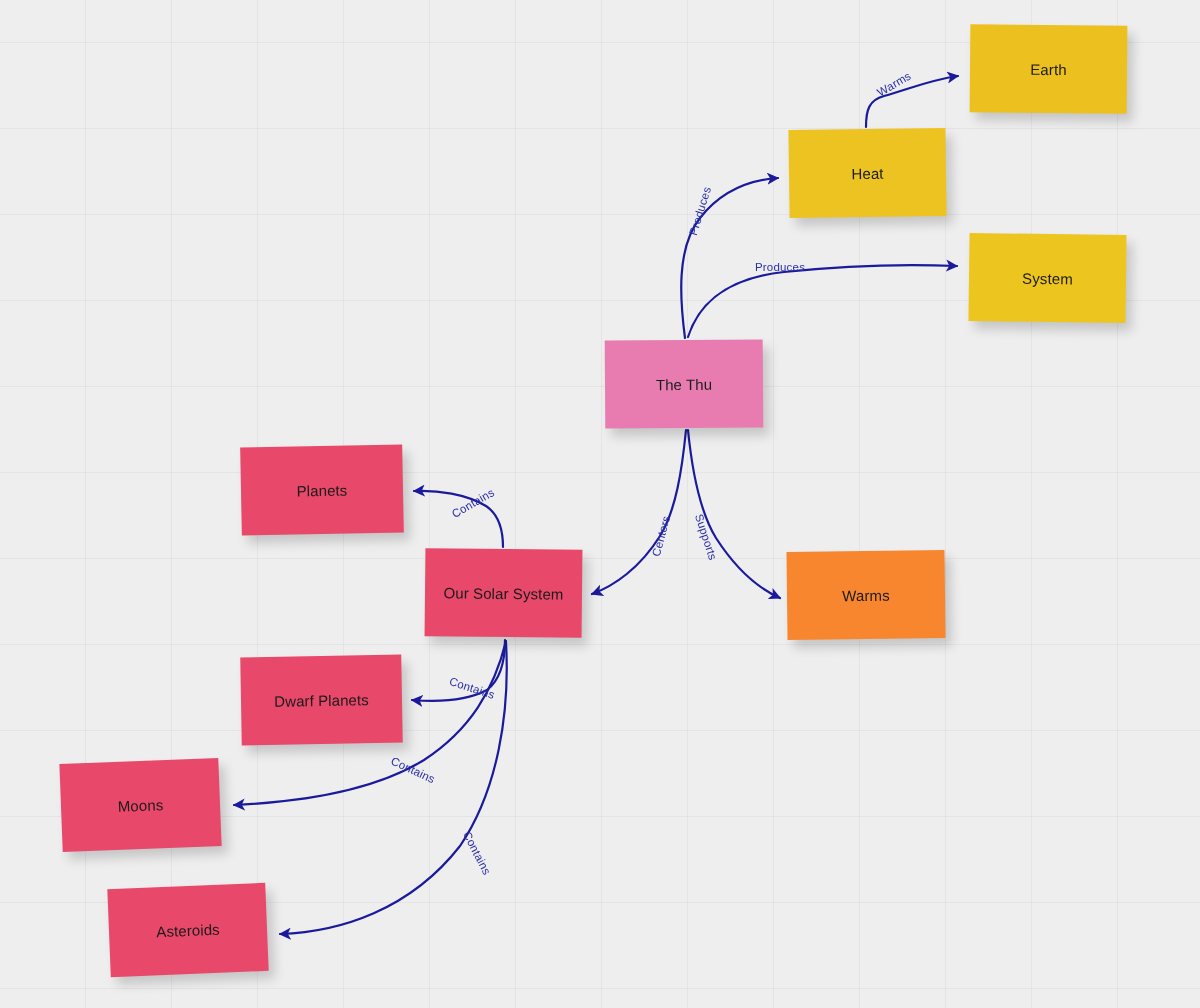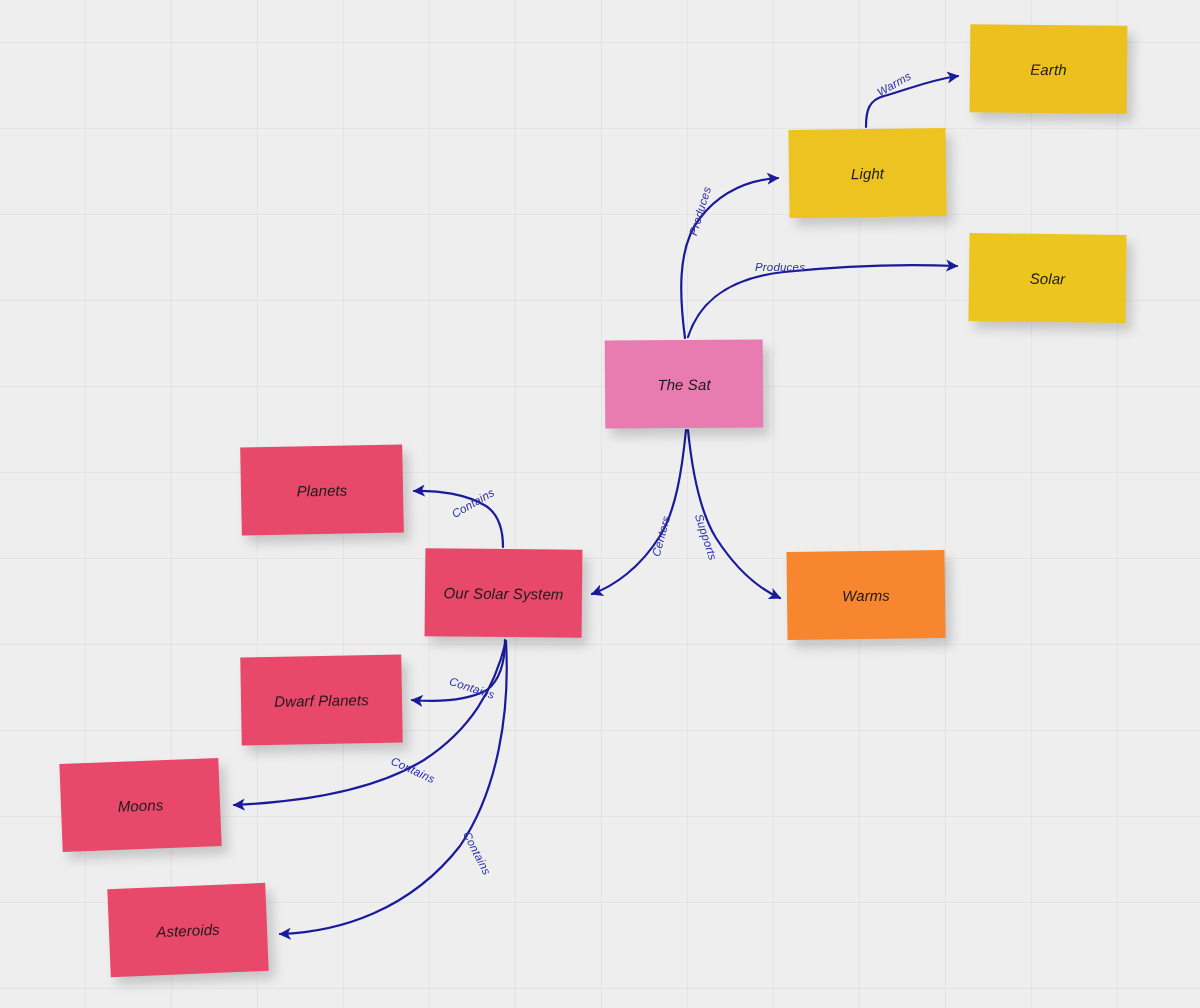--- a/index.html
+++ b/index.html
@@ -12,21 +12,20 @@
     width: 1200px;
     height: 1008px;
     overflow: hidden;
     background-color: #eeeeee;
     background-image:
       linear-gradient(to right, rgba(0,0,0,0.045) 1px, transparent 1px),
       linear-gradient(to bottom, rgba(0,0,0,0.045) 1px, transparent 1px);
     background-size: 86px 86px;
     background-position: 85px 42px;
     font-family: "Liberation Sans", sans-serif;
-    font-style: italic;
   }
   #edge-layer {
     position: absolute;
     left: 0; top: 0;
     width: 1200px;
     height: 1008px;
     pointer-events: none;
   }
   .note {
     position: absolute;
@@ -78,27 +77,27 @@
         <path d="M 506 641 C 494 690 470 730 424 760 C 372 792 300 802 234 805" fill="none" stroke="#1a1a9c" stroke-width="2.2" stroke-linecap="round" marker-end="url(#arrow)"></path>
         <path d="M 506 642 C 510 712 498 790 460 846 C 410 910 340 932 280 934" fill="none" stroke="#1a1a9c" stroke-width="2.2" stroke-linecap="round" marker-end="url(#arrow)"></path>
       </g>
   </svg>
 
   <div id="nodes-layer">
       <div class="note" style="left: 970px; top: 25px; width: 157px; height: 88px; background: rgb(236, 192, 31); transform: rotate(0.5deg);">
         <span class="note-label">Earth</span>
       </div>
       <div class="note" style="left: 789px; top: 129px; width: 157px; height: 88px; background: rgb(237, 195, 34); transform: rotate(-0.8deg);">
-        <span class="note-label">Light</span>
+        <span class="note-label">Heat</span>
       </div>
       <div class="note" style="left: 969px; top: 234px; width: 157px; height: 88px; background: rgb(237, 197, 31); transform: rotate(0.7deg);">
-        <span class="note-label">Solar</span>
+        <span class="note-label">System</span>
       </div>
       <div class="note" style="left: 605px; top: 340px; width: 158px; height: 88px; background: rgb(232, 124, 176); transform: rotate(-0.4deg);">
-        <span class="note-label">The Sat</span>
+        <span class="note-label">The Thu</span>
       </div>
       <div class="note" style="left: 241px; top: 446px; width: 162px; height: 88px; background: rgb(232, 72, 106); transform: rotate(-1.1deg);">
         <span class="note-label">Planets</span>
       </div>
       <div class="note" style="left: 425px; top: 549px; width: 157px; height: 88px; background: rgb(232, 72, 106); transform: rotate(0.6deg);">
         <span class="note-label">Our Solar System</span>
       </div>
       <div class="note" style="left: 787px; top: 551px; width: 158px; height: 88px; background: rgb(247, 134, 46); transform: rotate(-0.7deg);">
         <span class="note-label">Warms</span>
       </div>

